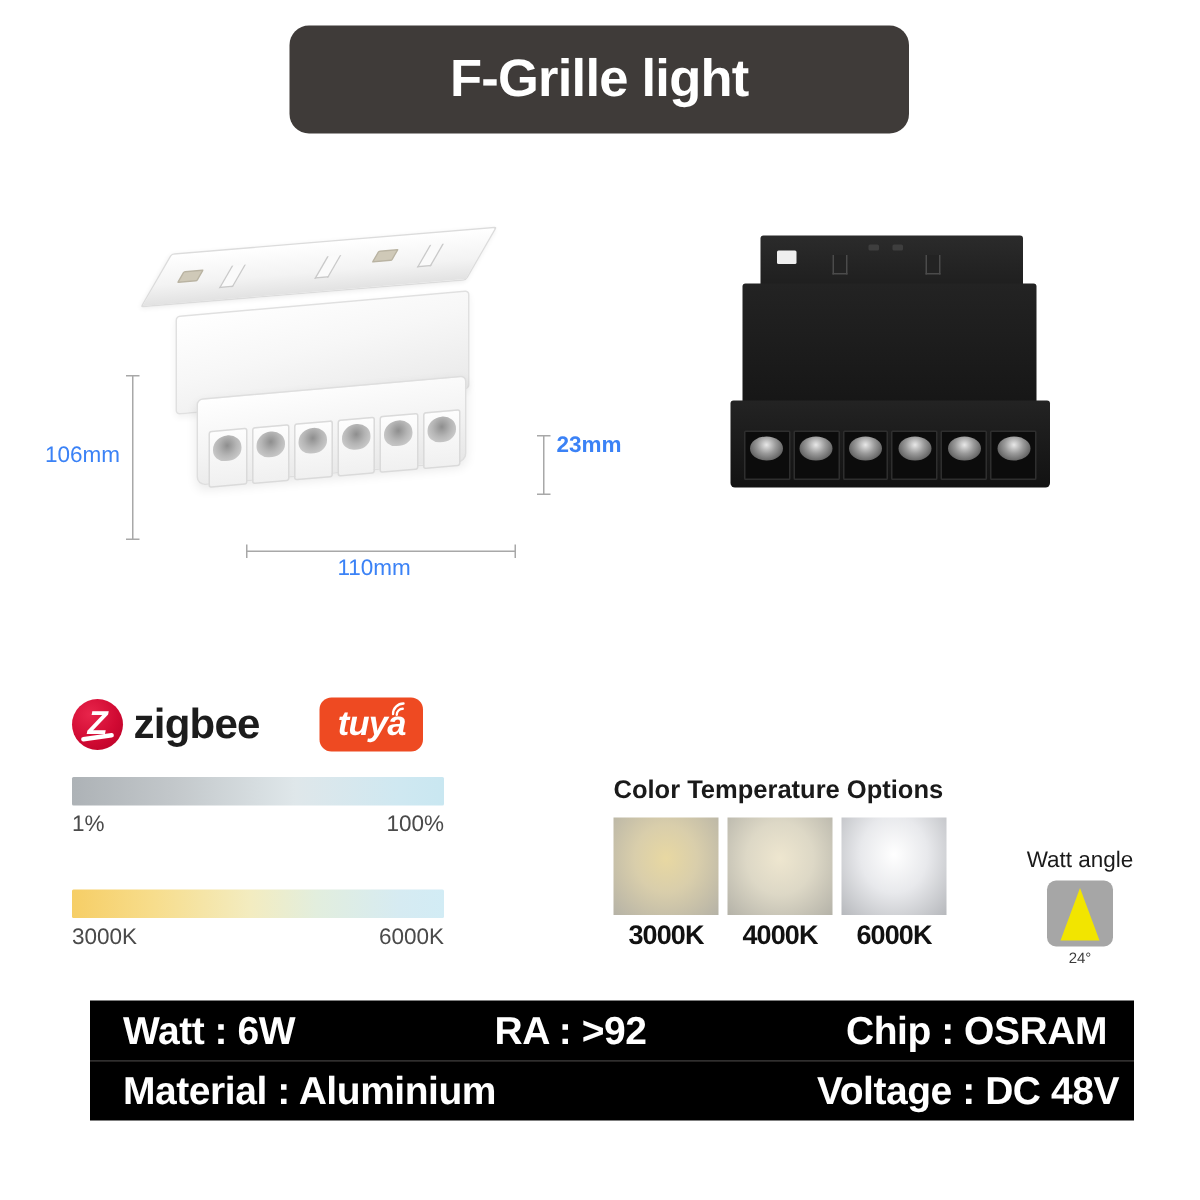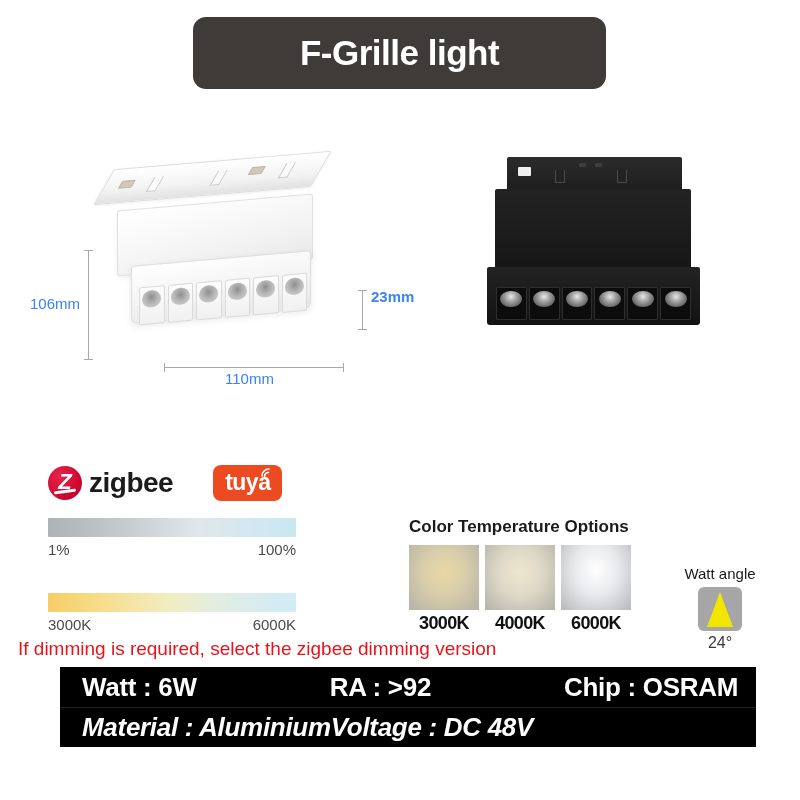--- a/index.html
+++ b/index.html
@@ -154,21 +154,21 @@
     line-height: 1; transform: translateY(-1px);
   }
   .zigbee-mark::after {
     content: ""; position: absolute; left: 6px; bottom: 7px; width: 22px; height: 3px;
     background: #fff; border-radius: 2px; transform: rotate(-8deg);
   }
   .zigbee-word { font-size: 28px; font-weight: bold; color: #1c1c1c; letter-spacing: -0.5px; }
   .tuya-logo {
     background: #ee4a22; border-radius: 8px;
     padding: 4px 12px 5px 12px;
-    display: flex; position: relative;
+    display: flex; position: relative; font-style: italic;
   }
   .tuya-logo .tword { color: #fff; font-size: 23px; font-weight: bold; letter-spacing: -0.5px; }
   .tuya-wifi { position: absolute; right: 9px; top: 3px; width: 12px; height: 11px; }
 
   
   .bar-block { position: absolute; }
   .grad-bar { height: 19px; border-radius: 1px; }
   .bar-dim { background: linear-gradient(90deg,#adb2b6 0%,#c3c8cb 28%,#dfe7ea 60%,#cfe8f1 88%,#c9e7f1 100%); }
   .bar-cct { background: linear-gradient(90deg,#f6ce66 0%,#f7dd8c 22%,#f3ecc0 48%,#e2eede 66%,#d6ebf2 88%,#d2ecf5 100%); }
   .bar-labels { display: flex; justify-content: space-between; margin-top: 4px; }
@@ -190,37 +190,37 @@
   }
 
   
   .beam-block { position: absolute; left: 664px; top: 565px; width: 112px; text-align: center; }
   .beam-title { font-size: 15px; color: #1a1a1a; margin-bottom: 5px; }
   .beam-icon {
     width: 44px; height: 44px; margin: 0 auto;
     background: #a6a6a6; border-radius: 6px;
     display: flex; align-items: flex-end; justify-content: center;
   }
-  .beam-deg { font-size: 16px; color: #3a3a3a; margin-top: 3px; text-align: center; }
+  .beam-deg { font-size: 10px; color: #3a3a3a; margin-top: 3px; text-align: center; }
 
   
   .warning {
     position: absolute; left: 18px; top: 638px;
     font-size: 19px; color: #e8131b;
   }
 
   
   .spec-table { position: absolute; left: 60px; top: 667px; width: 696px; }
   .spec-row {
     background: #000000;
     display: flex; align-items: center;
     height: 40px;
   }
   .spec-row.row1 { justify-content: space-between; padding: 0 18px 0 22px; }
-  .spec-row.row2 { justify-content: flex-start; padding: 0 10px 0 22px; border-top: 1.5px solid #232120; font-style: italic; }
+  .spec-row.row2 { justify-content: space-between; padding: 0 10px 0 22px; border-top: 1.5px solid #232120; }
   .spec-cell {
     color: #ffffff; font-size: 26px; font-weight: bold;
     letter-spacing: -0.3px; white-space: nowrap;
   }
 </style>
 </head>
 <body>
 
 <div id="page">
 
@@ -329,21 +329,20 @@
   <div class="beam-block">
     <div class="beam-title">Watt angle</div>
     <div class="beam-icon">
       <svg width="44" height="44" viewBox="0 0 44 44">
         <polygon points="22,5 35,40 9,40" fill="#f2e500"></polygon>
       </svg>
     </div>
     <div class="beam-deg">24°</div>
   </div>
 
-  <div class="warning">If dimming is required, select the zigbee dimming version</div>
 
   <div class="spec-table">
     <div class="spec-row row1">
       <span class="spec-cell">Watt : 6W</span>
       <span class="spec-cell">RA : &gt;92</span>
       <span class="spec-cell">Chip : OSRAM</span>
     </div>
     <div class="spec-row row2">
       <span class="spec-cell">Material : Aluminium</span>
       <span class="spec-cell">Voltage : DC 48V</span>

